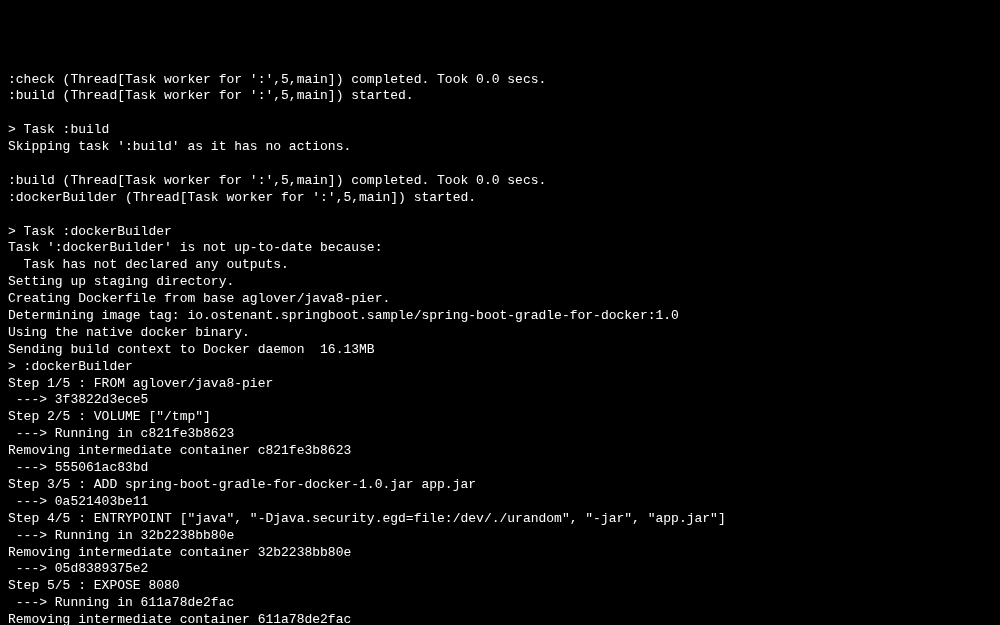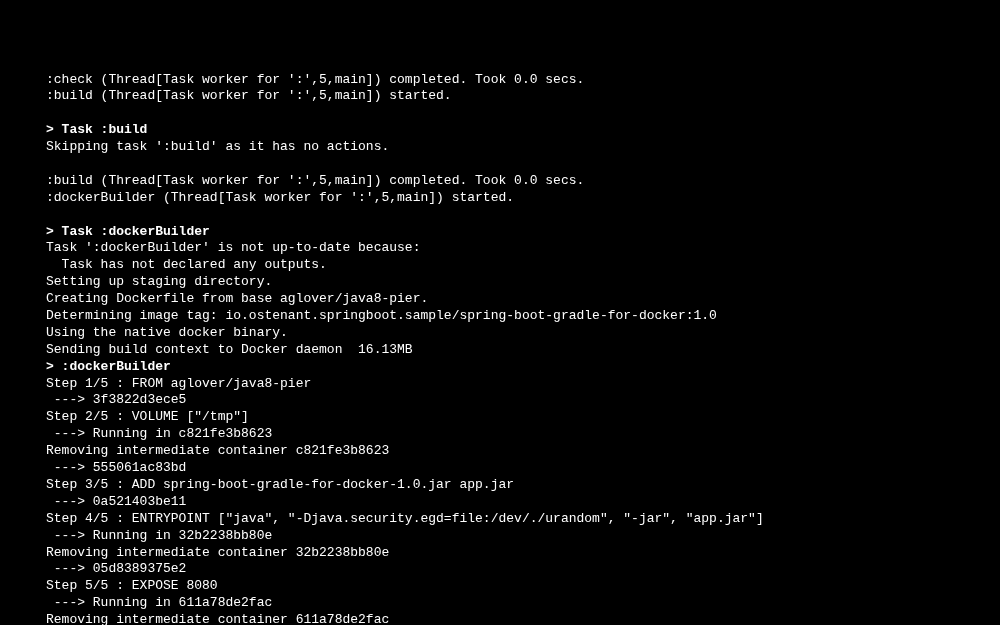--- a/index.html
+++ b/index.html
@@ -14,24 +14,23 @@
       font-size: 13px;
       line-height: 1.3;
       padding: 4px 8px;
       width: 1000px;
       height: 625px;
       overflow: hidden;
       white-space: pre;
     }
     .line {
       display: block;
-      margin-left: 38px;
     }
     .bold {
-      font-weight: bold;
+      font-weight: normal;
     }
   </style>
 </head>
 <body>
 
 
 
 <div id="terminal-output"><span class="line ">:check (Thread[Task worker for ':',5,main]) completed. Took 0.0 secs.</span><span class="line ">:build (Thread[Task worker for ':',5,main]) started.</span><span class="line ">&nbsp;</span><span class="line bold">&gt; Task :build</span><span class="line ">Skipping task ':build' as it has no actions.</span><span class="line ">&nbsp;</span><span class="line ">:build (Thread[Task worker for ':',5,main]) completed. Took 0.0 secs.</span><span class="line ">:dockerBuilder (Thread[Task worker for ':',5,main]) started.</span><span class="line ">&nbsp;</span><span class="line bold">&gt; Task :dockerBuilder</span><span class="line ">Task ':dockerBuilder' is not up-to-date because:</span><span class="line ">  Task has not declared any outputs.</span><span class="line ">Setting up staging directory.</span><span class="line ">Creating Dockerfile from base aglover/java8-pier.</span><span class="line ">Determining image tag: io.ostenant.springboot.sample/spring-boot-gradle-for-docker:1.0</span><span class="line ">Using the native docker binary.</span><span class="line ">Sending build context to Docker daemon  16.13MB</span><span class="line bold">&gt; :dockerBuilder</span><span class="line ">Step 1/5 : FROM aglover/java8-pier</span><span class="line "> ---&gt; 3f3822d3ece5</span><span class="line ">Step 2/5 : VOLUME ["/tmp"]</span><span class="line "> ---&gt; Running in c821fe3b8623</span><span class="line ">Removing intermediate container c821fe3b8623</span><span class="line "> ---&gt; 555061ac83bd</span><span class="line ">Step 3/5 : ADD spring-boot-gradle-for-docker-1.0.jar app.jar</span><span class="line "> ---&gt; 0a521403be11</span><span class="line ">Step 4/5 : ENTRYPOINT ["java", "-Djava.security.egd=file:/dev/./urandom", "-jar", "app.jar"]</span><span class="line "> ---&gt; Running in 32b2238bb80e</span><span class="line ">Removing intermediate container 32b2238bb80e</span><span class="line "> ---&gt; 05d8389375e2</span><span class="line ">Step 5/5 : EXPOSE 8080</span><span class="line "> ---&gt; Running in 611a78de2fac</span><span class="line ">Removing intermediate container 611a78de2fac</span></div>
 
 

